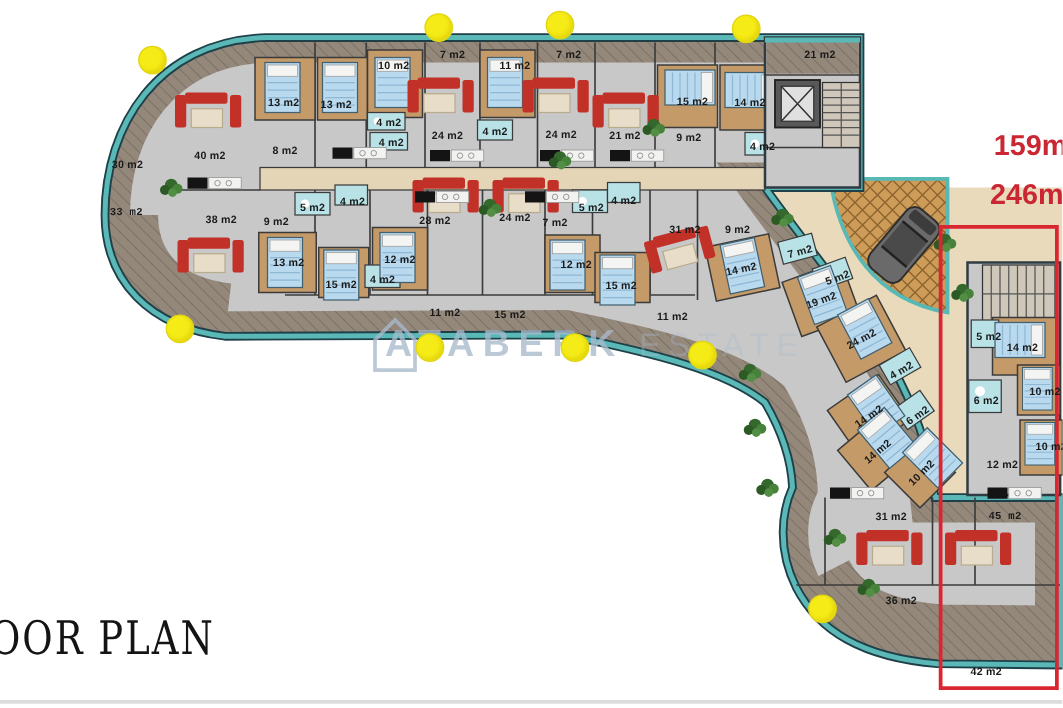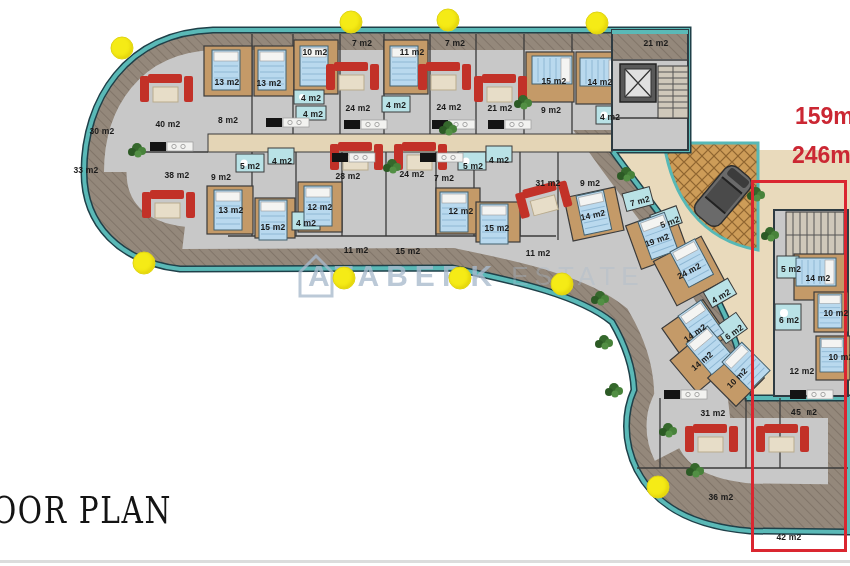--- a/index.html
+++ b/index.html
@@ -260,28 +260,28 @@
 <div id="highlight-box"></div>
 <div id="area-line-1" class="area-line">159m</div>
 <div id="area-line-2" class="area-line">246m</div>
 
 <div id="floor-plan-title">OOR PLAN</div>
 
 <div id="bottom-strip"></div>
 
 <div id="labels">
     <div class="room-label" style="left: 102px; top: 131px;">30 m2</div>
-    <div class="room-label" style="left: 86px; top: 170px;">33 m2</div>
+    <div class="room-label" style="left: 101px; top: 170px; font-family: Liberation Mono, monospace;">33 m2</div>
     <div class="room-label" style="left: 362px; top: 43px;">7 m2</div>
     <div class="room-label" style="left: 455px; top: 43px;">7 m2</div>
     <div class="room-label" style="left: 656px; top: 43px;">21 m2</div>
     <div class="room-label" style="left: 356px; top: 250px;">11 m2</div>
     <div class="room-label" style="left: 408px; top: 251px;">15 m2</div>
     <div class="room-label" style="left: 538px; top: 253px;">11 m2</div>
-    <div class="room-label" style="left: 721px; top: 497px;">36 m2</div>
+    <div class="room-label" style="left: 721px; top: 480px;">36 m2</div>
     <div class="room-label" style="left: 789px; top: 497px; margin-top: 40px;">42 m2</div>
     <div class="room-label" style="left: 168px; top: 124px;">40 m2</div>
     <div class="room-label" style="left: 227px; top: 82px;">13 m2</div>
     <div class="room-label" style="left: 269px; top: 83px;">13 m2</div>
     <div class="room-label" style="left: 228px; top: 109px; margin-top: 11px;">8 m2</div>
     <div class="room-label" style="left: 315px; top: 52px;">10 m2</div>
     <div class="room-label" style="left: 311px; top: 98px;">4 m2</div>
     <div class="room-label" style="left: 313px; top: 114px;">4 m2</div>
     <div class="room-label" style="left: 358px; top: 108px;">24 m2</div>
     <div class="room-label" style="left: 412px; top: 52px;">11 m2</div>

